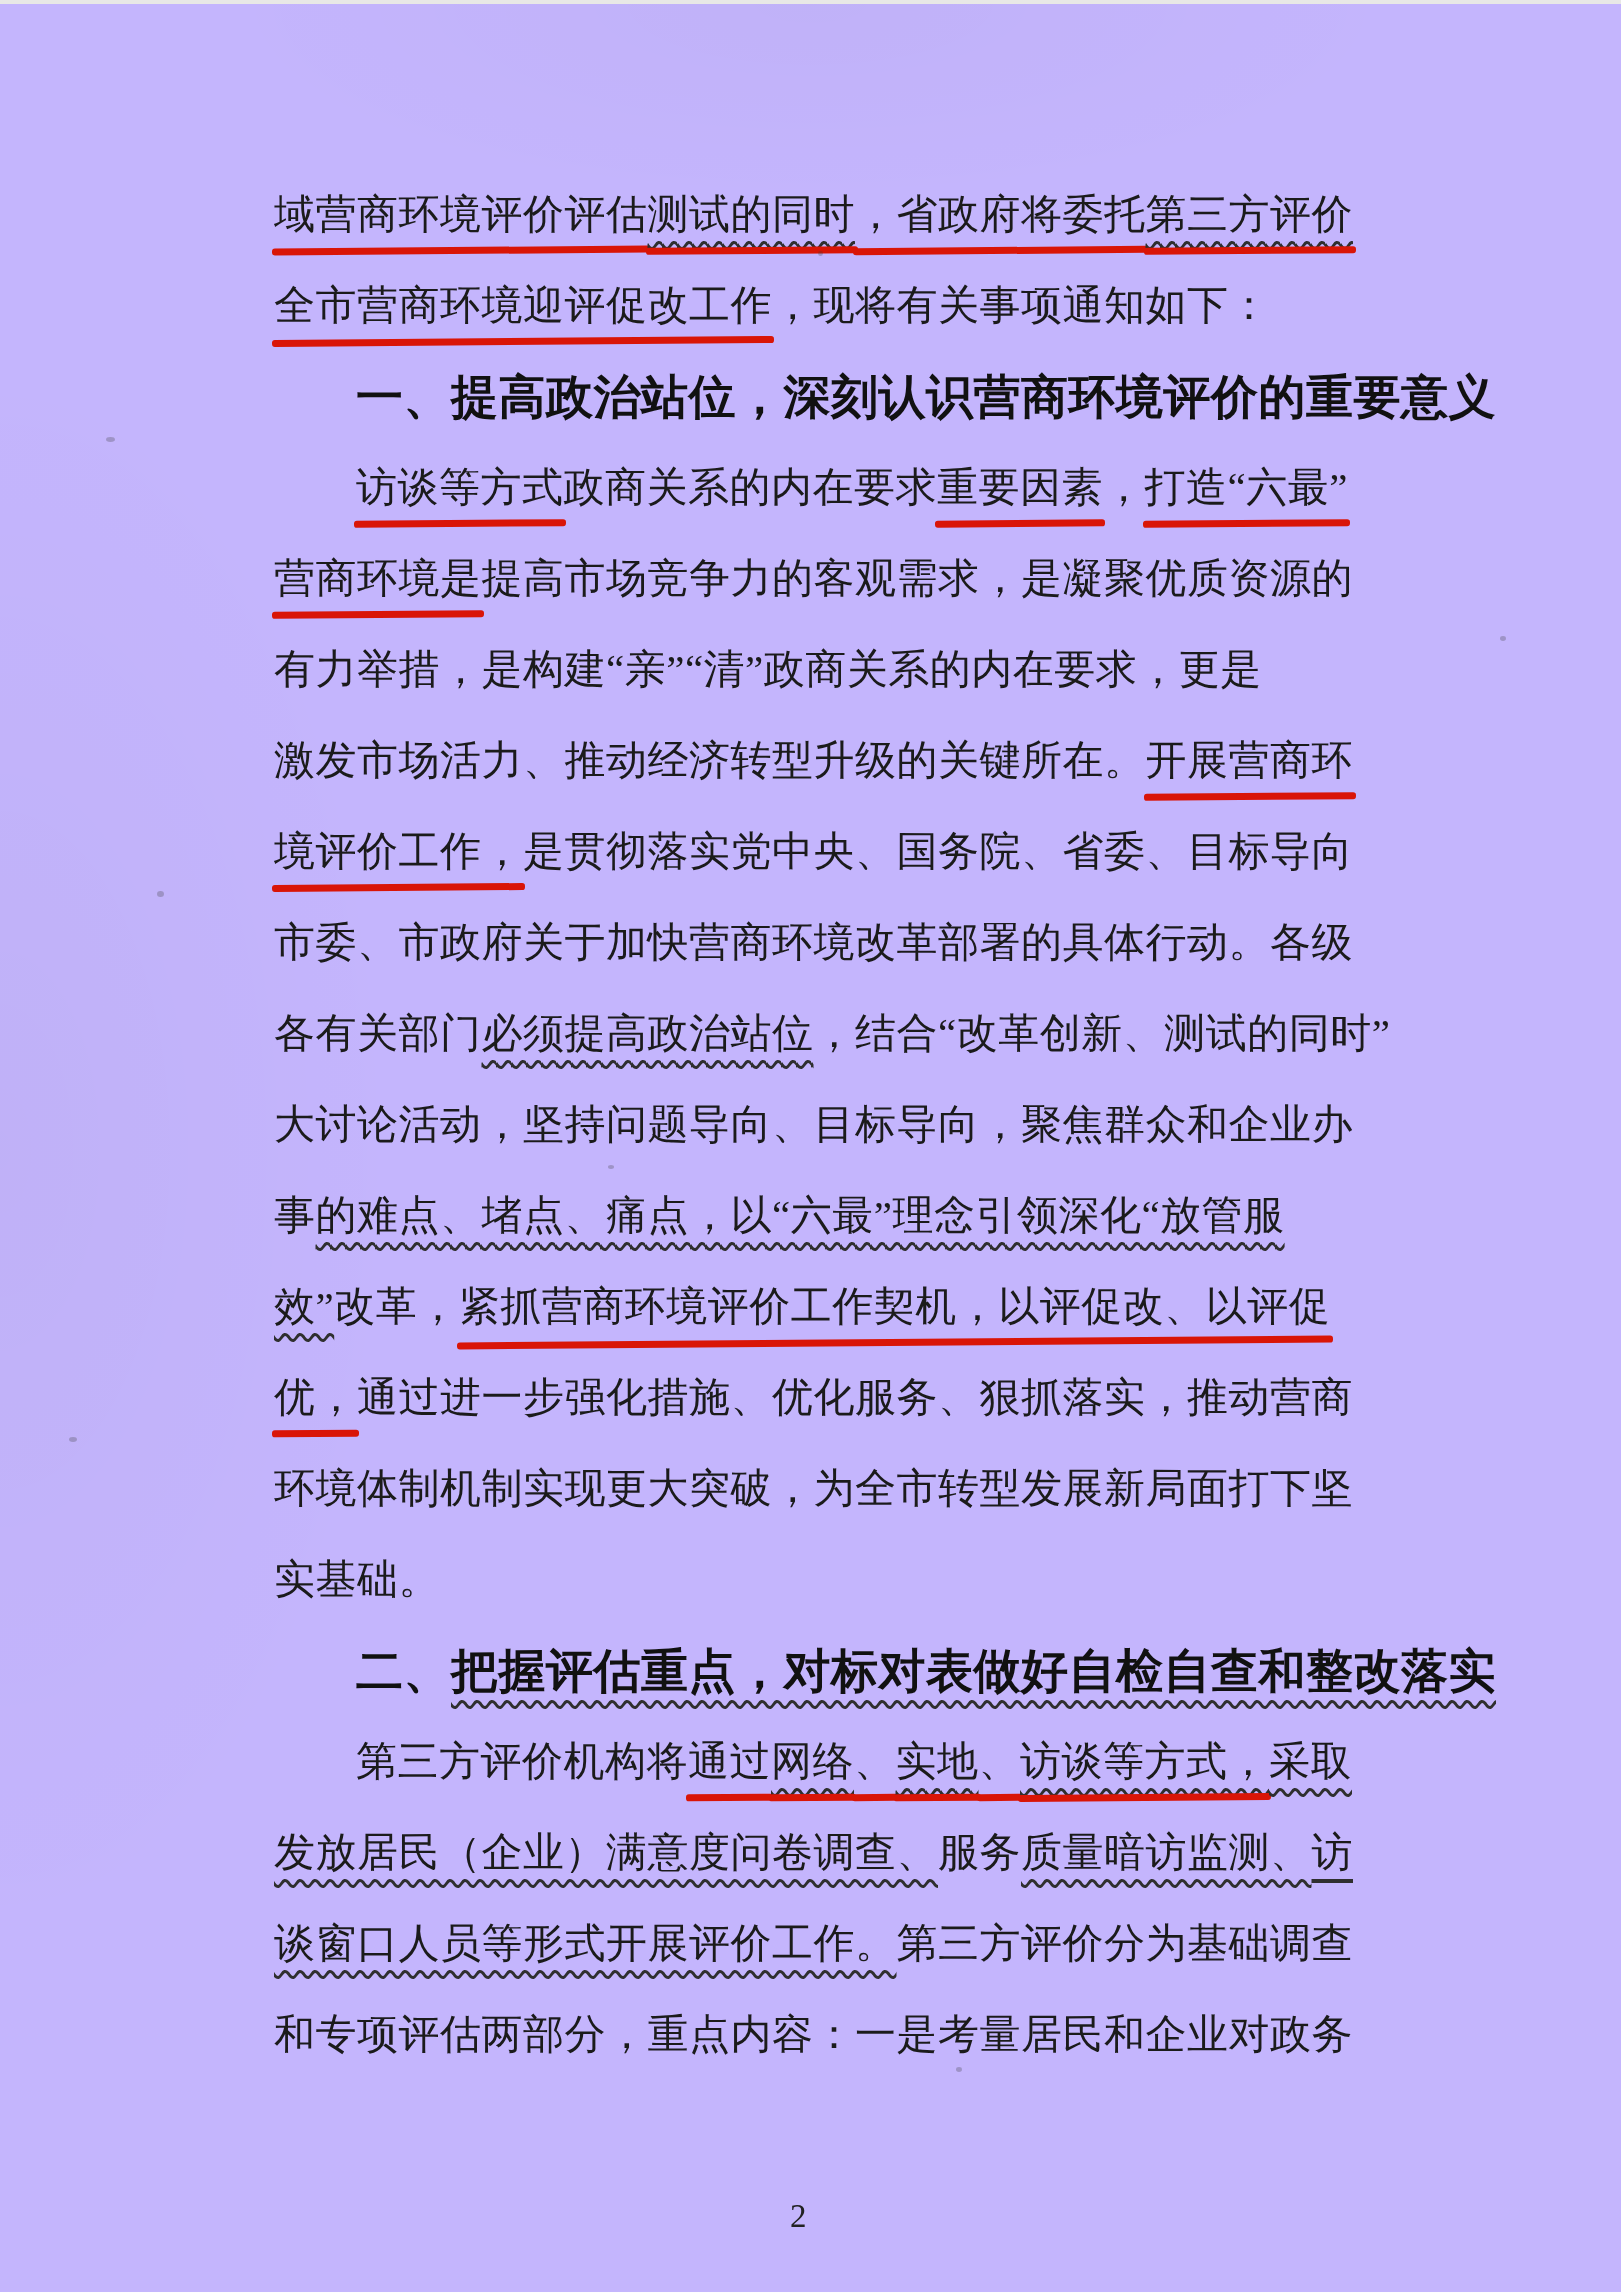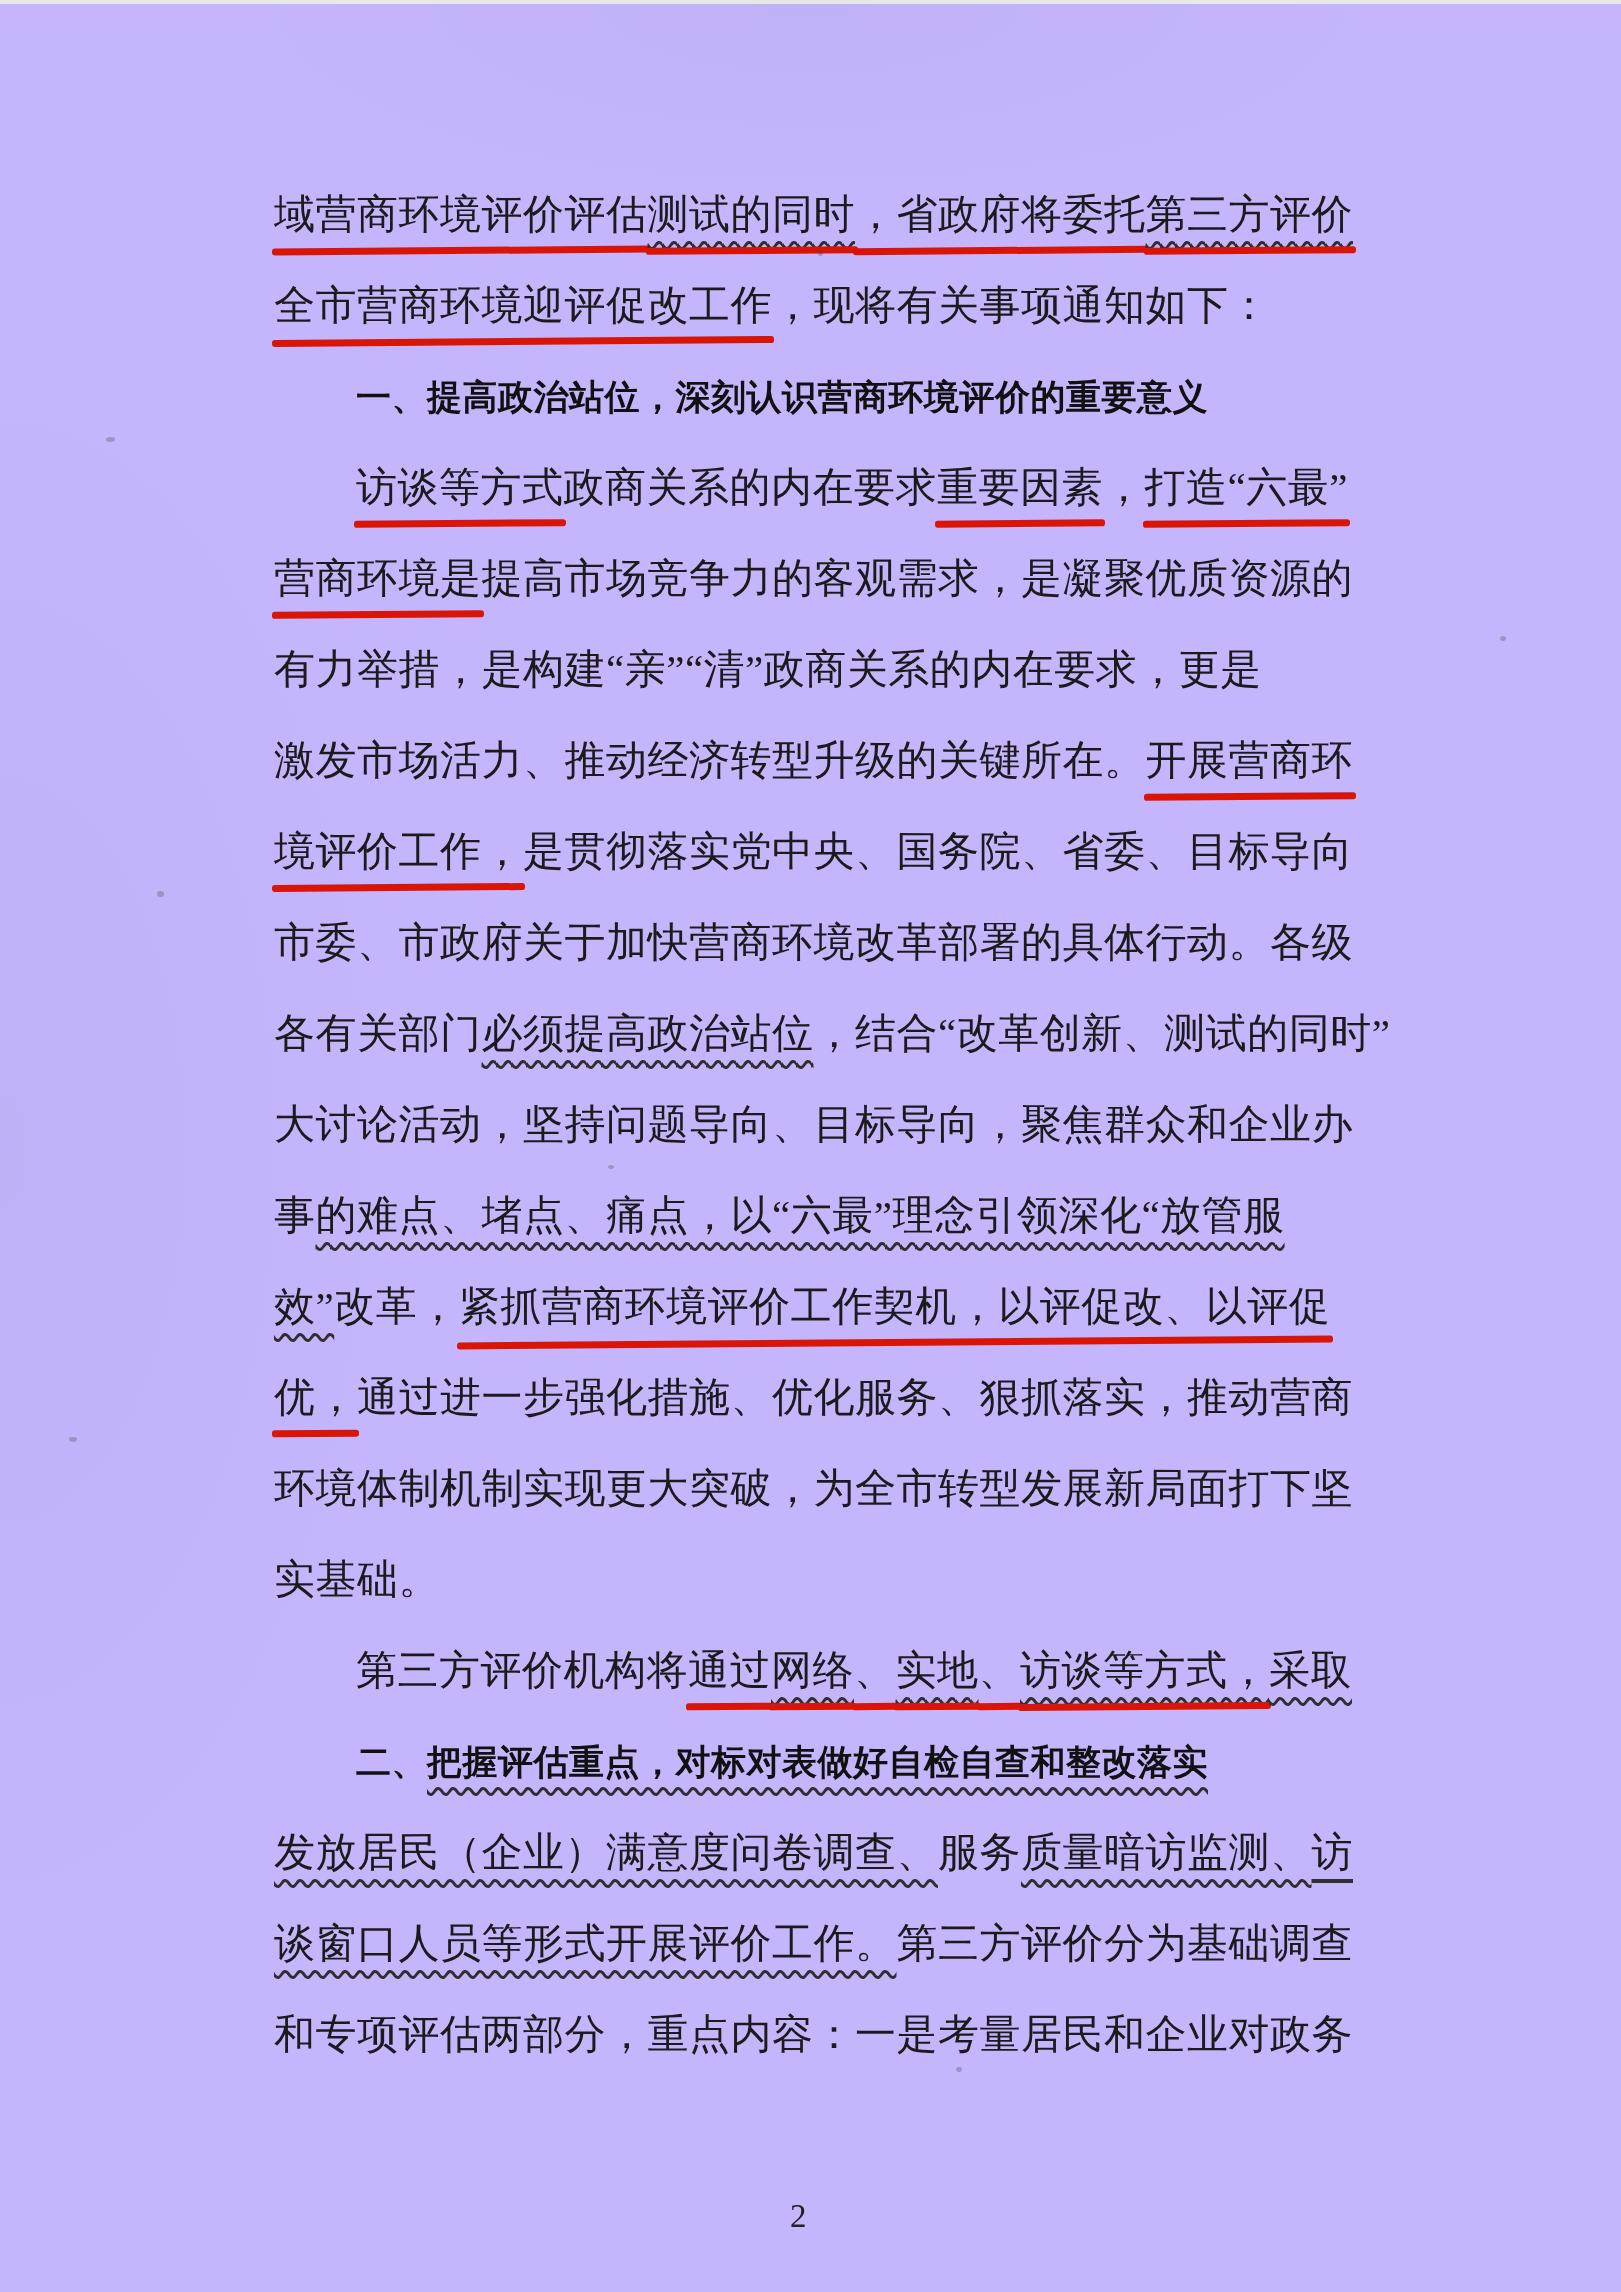--- a/index.html
+++ b/index.html
@@ -37,21 +37,21 @@
     height: 91px;
     line-height: 91px;
     white-space: nowrap;
     font-size: 41px;
     letter-spacing: 0.5px;
   }
   .line.indent { padding-left: 82px; }
   .line.heading {
     font-family: "Liberation Sans", sans-serif;
     font-weight: 700;
-    font-size: 35px;
+    font-size: 47px;
     color: #111;
   }
   .seg {
     position: relative;
     display: inline-block;
     line-height: 1.3;
   }
   
   .m-red::after {
     content: "";
@@ -111,22 +111,22 @@
       <div class="line"><span class="seg">激发市场活力、推动经济转型升级的关键所在。</span><span class="seg m-red">开展营商环</span></div>
       <div class="line"><span class="seg m-red">境评价工作，</span><span class="seg">是贯彻落实党中央、国务院、省委、目标导向</span></div>
       <div class="line"><span class="seg">市委、市政府关于加快营商环境改革部署的具体行动。各级</span></div>
       <div class="line"><span class="seg">各有关部门</span><span class="seg m-wavy">必须提高政治站位</span><span class="seg">，结合“改革创新、测试的同时”</span></div>
       <div class="line"><span class="seg">大讨论活动，坚持问题导向、目标导向，聚焦群众和企业办</span></div>
       <div class="line"><span class="seg">事</span><span class="seg m-wavy">的难点、堵点、痛点，以“六最”理念引领深化“放管服</span></div>
       <div class="line"><span class="seg m-wavy">效”</span><span class="seg">改革，</span><span class="seg m-red">紧抓营商环境评价工作契机，以评促改、以评促</span></div>
       <div class="line"><span class="seg m-red">优，</span><span class="seg">通过进一步强化措施、优化服务、狠抓落实，推动营商</span></div>
       <div class="line"><span class="seg">环境体制机制实现更大突破，为全市转型发展新局面打下坚</span></div>
       <div class="line"><span class="seg">实基础。</span></div>
+      <div class="line indent heading"><span class="seg">二、</span><span class="seg m-wavy">把握评估重点，对标对表做好自检自查和整改落实</span></div>
       <div class="line indent"><span class="seg">第三方评价机构将</span><span class="seg m-red">通过</span><span class="seg m-red m-wavy">网络</span><span class="seg m-red">、</span><span class="seg m-red m-wavy">实地</span><span class="seg m-red">、</span><span class="seg m-red m-wavy">访谈等方式，</span><span class="seg m-wavy">采取</span></div>
-      <div class="line indent heading"><span class="seg">二、</span><span class="seg m-wavy">把握评估重点，对标对表做好自检自查和整改落实</span></div>
       <div class="line"><span class="seg m-wavy">发放居民（企业）满意度问卷调查、</span><span class="seg">服务</span><span class="seg m-wavy">质量暗访监测、</span><span class="seg m-dash">访</span></div>
       <div class="line"><span class="seg m-wavy">谈窗口人员等形式开展评价工作。</span><span class="seg">第三方评价分为基础调查</span></div>
       <div class="line"><span class="seg">和专项评估两部分，重点内容：一是考量居民和企业对政务</span></div>
     </div>
   <div class="page-number">2</div>
   <div class="speck" style="left:106px; top:433px; width:8.8px; height:4.9px;"></div>
   <div class="speck" style="left:157px; top:887px; width:6.9px; height:5.9px;"></div>
   <div class="speck" style="left:69px; top:1433px; width:7.8px; height:4.9px;"></div>
   <div class="speck" style="left:818px; top:247px; width:4.9px; height:4.9px;"></div>
   <div class="speck" style="left:1500px; top:632px; width:5.9px; height:4.9px;"></div>

